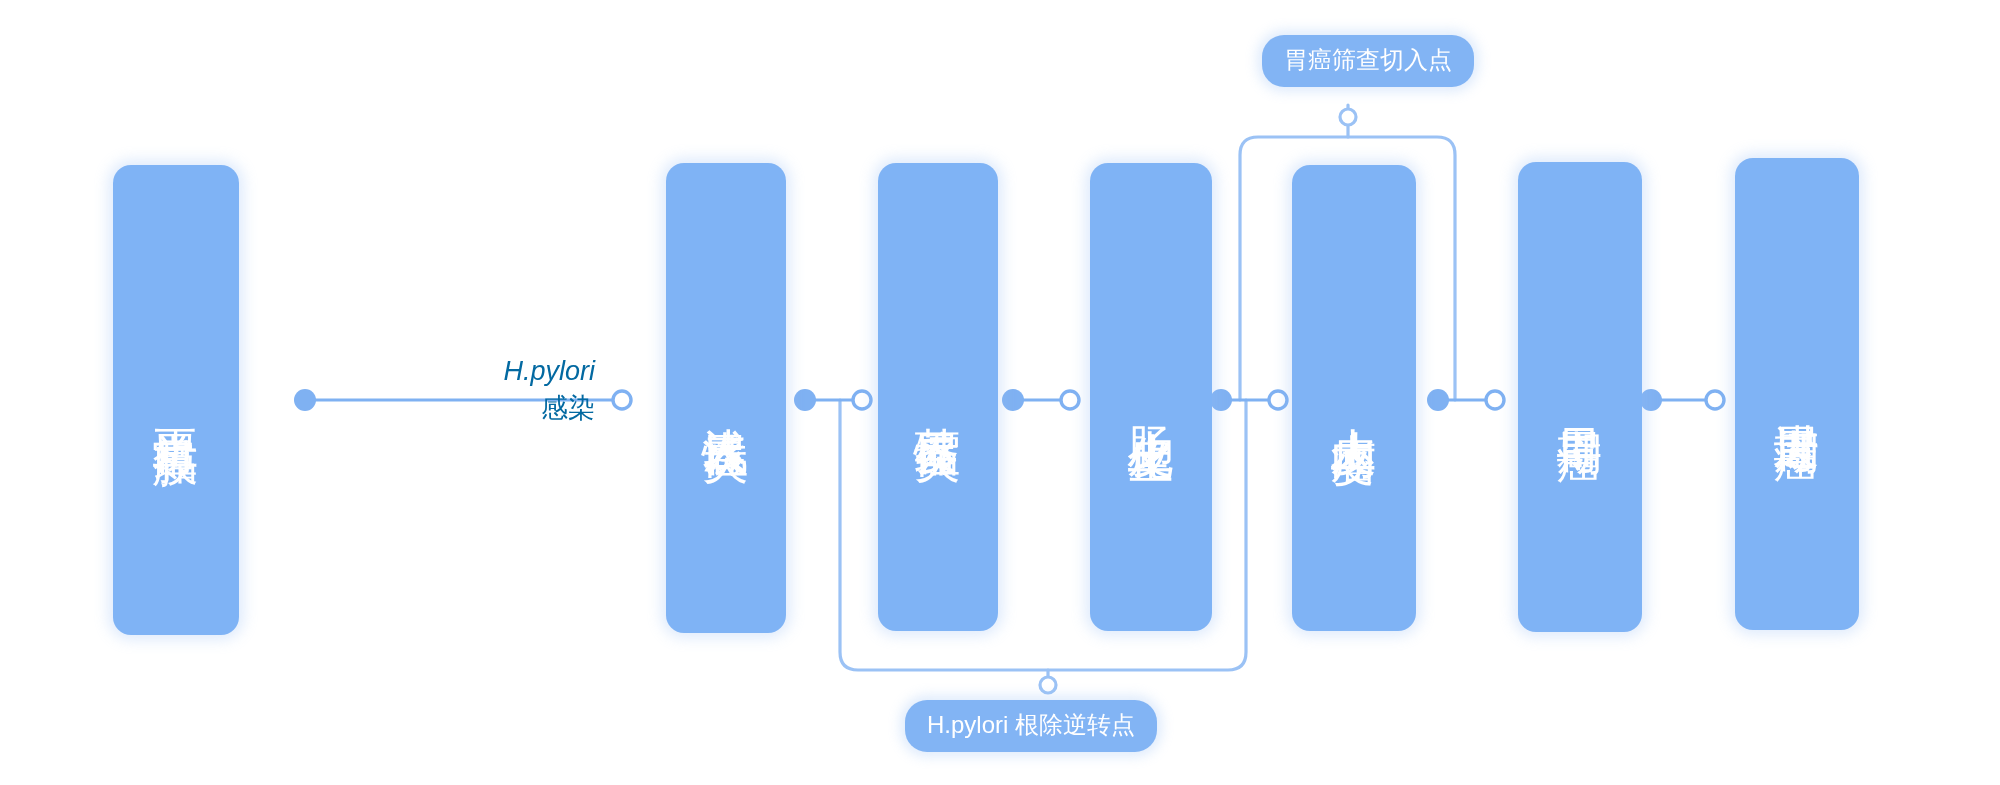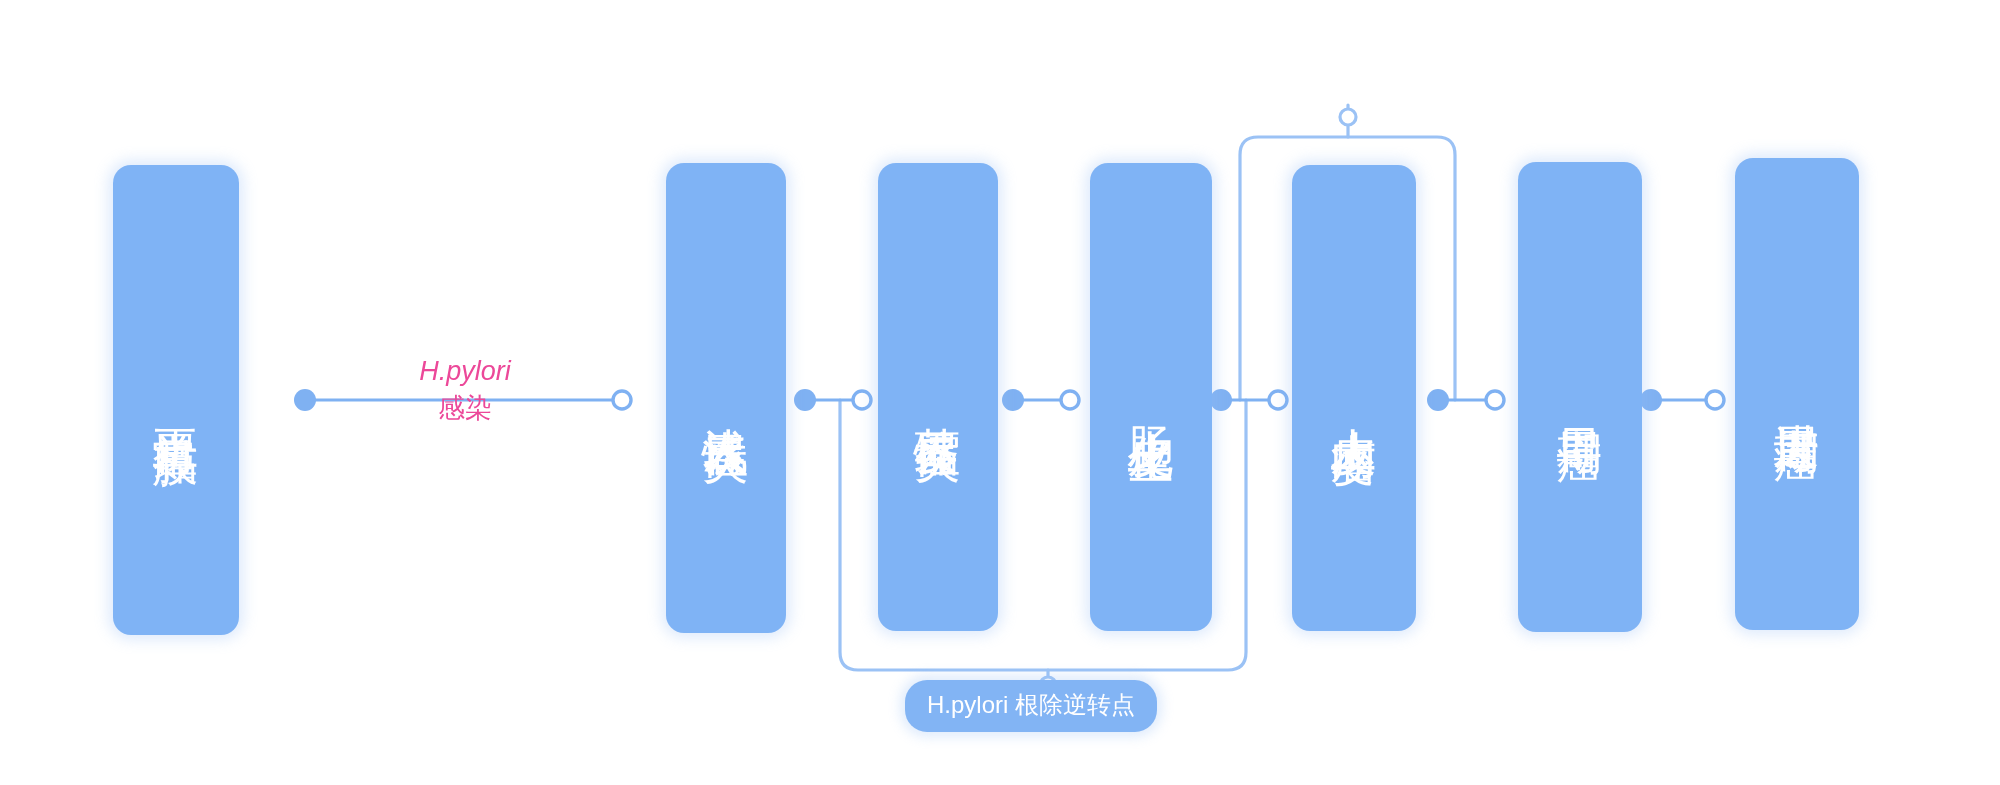--- a/index.html
+++ b/index.html
@@ -75,22 +75,22 @@
     line-height: 1.18;
     letter-spacing: 3px;
     font-weight: 400;
     white-space: nowrap;
     user-select: none;
   }
 
   
   .edge-label {
     position: absolute;
-    text-align: center;
-    color: #ec4899;
+    text-align: right;
+    color: #0369a1;
     user-select: none;
     width: 260px;
   }
   .edge-label .line-top {
     display: block;
     font-style: italic;
     font-size: 27px;
     line-height: 1.15;
   }
   .edge-label .line-bottom {
@@ -180,16 +180,17 @@
 
   <div class="node" style="left:1735px; top:158px; width:124px; height:472px;">
     <span class="node-label">进展期胃癌</span>
   </div>
 
   <div class="edge-label" style="left:335px; top:356px;">
     <span class="line-top">H.pylori</span>
     <span class="line-bottom">感染</span>
   </div>
 
+  <div class="badge" style="left:1262px; top:35px;">胃癌筛查切入点</div>
 
-  <div class="badge" style="left:905px; top:680px;">H.pylori 根除逆转点</div>
+  <div class="badge" style="left:905px; top:700px;">H.pylori 根除逆转点</div>
 
 </div>
 
 </body></html>

